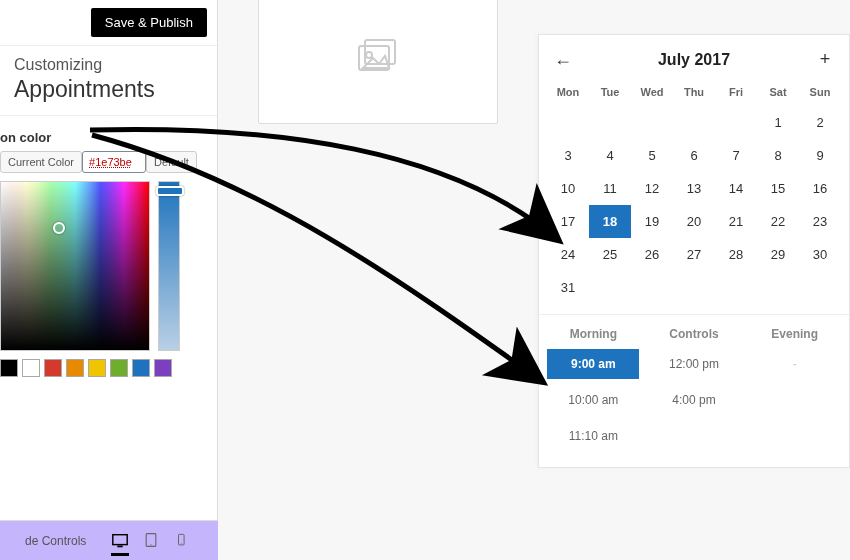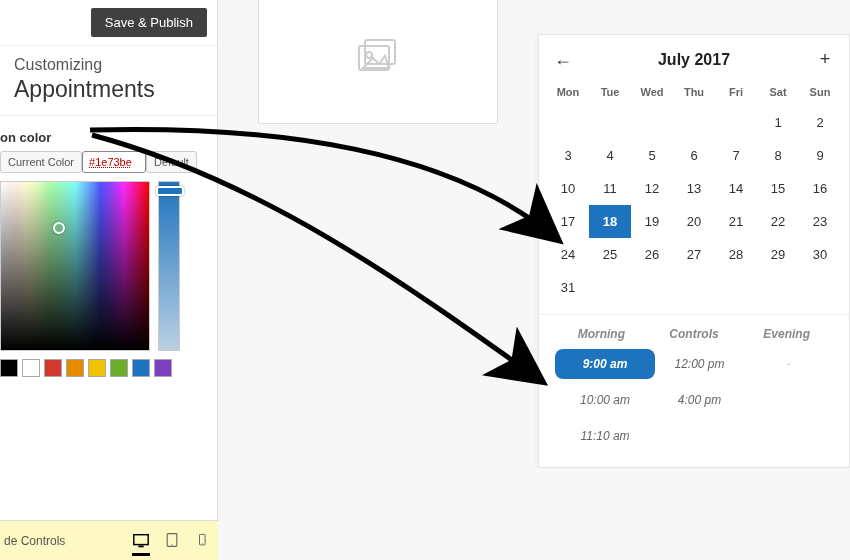--- a/index.html
+++ b/index.html
@@ -7,21 +7,21 @@
     font-family: -apple-system, BlinkMacSystemFont, "Segoe UI", Arial, sans-serif;
     width: 850px; height: 560px; overflow: hidden; background: #f0f0f0; position: relative;
     font-size: 13px; color: #333;
   }
   .sidebar {
     position: absolute; left: 0; top: 0; width: 218px; height: 100%;
     background: #fff; border-right: 1px solid #ddd;
   }
   .publish-row { text-align: right; padding: 8px 10px 8px 0; border-bottom: 1px solid #eee; }
   .btn-primary {
-    background: #404040; color: #fff; border: none; padding: 7px 14px;
+    background: #000000; color: #fff; border: none; padding: 7px 14px;
     font-size: 13px; border-radius: 2px; cursor: pointer;
   }
   .crumb { padding: 10px 14px 2px; font-size: 16px; color: #555; }
   .section-title { padding: 0 14px 12px; font-size: 23px; font-weight: 400; color: #333; border-bottom: 1px solid #eee; }
   .control-label { padding: 14px 14px 6px 0; font-size: 13px; font-weight: 600; color: #333; }
   .hex-row { padding: 0 0 8px 0; display: flex; gap: 0; align-items: center; }
   .btn-small {
     background: #f7f7f7; border: 1px solid #ccc; padding: 4px 7px; font-size: 11px;
     border-radius: 3px; cursor: pointer; color: #555;
   }
@@ -47,22 +47,22 @@
     background: linear-gradient(to bottom, #1e73be, #b9d0e4);
   }
   .hue-handle {
     position:absolute; left:-3px; top:4px; width:28px; height:10px;
     border:2px solid #fff; border-radius:3px; background:#1e73be; box-shadow:0 0 2px rgba(0,0,0,0.5);
   }
   .swatches { padding: 8px 16px 0 0; display:flex; gap:4px; }
   .sw { width:18px; height:18px; border:1px solid #aaa; cursor:pointer; }
   .footer-bar {
     position:absolute; left:0; bottom:0; width:218px; height:40px;
-    border-top:1px solid #ddd; background:#fef9c3; display:flex; align-items:center;
-    padding:0 4px; gap:16px; font-size:12px; color:#555;
+    border-top:1px solid #ddd; background:#c4b5fd; display:flex; align-items:center;
+    padding:0 25px; gap:16px; font-size:12px; color:#555;
   }
   .device-icons { margin-left:auto; display:flex; gap:14px; align-items:center; }
   .dev { width:18px; height:18px; display:inline-block; position:relative; cursor:pointer; }
   .dev svg { display:block; }
   .dev.active::after { content:""; position:absolute; left:0; right:0; bottom:-6px; height:3px; background:#000;}
   
   .preview {
     position:absolute; left:218px; top:0; right:0; bottom:0; background:#f7f7f7;
   }
   .placeholder {
@@ -74,25 +74,25 @@
     position:absolute; right:0; top:34px; width:312px; background:#fff;
     border:1px solid #e5e5e5; box-shadow:-2px 0 4px rgba(0,0,0,0.03);
   }
   .cal-head { display:flex; align-items:center; padding:14px 10px 12px; }
   .cal-nav { width:28px; text-align:center; font-size:18px; color:#333; cursor:pointer; }
   .cal-title { flex:1; text-align:center; font-size:16px; font-weight:700; color:#222; }
   .cal-grid { display:grid; grid-template-columns: repeat(7, 1fr); padding: 0 8px 10px; }
   .dow { font-size:11px; color:#666; text-align:center; padding:4px 0 8px; font-weight:600;}
   .day { text-align:center; padding:9px 0; font-size:13px; color:#333; cursor:pointer;}
   .day.selected { background:#1e73be; color:#fff; font-weight:700; }
-  .times { padding:12px 16px 16px; border-top:1px solid #eee;font-style:italic; }
+  .times { padding:12px 4px 16px; border-top:1px solid #eee; }
   .time-head { display:grid; grid-template-columns: repeat(3, 1fr); text-align:center; font-size:12px; font-weight:700; color:#888; padding-bottom:8px;}
   .time-grid { display:grid; grid-template-columns: repeat(3, 1fr); gap:6px 0; }
   .slot { text-align:center; font-size:12px; color:#666; padding:8px 0; cursor:pointer;}
-  .slot.selected { background:#1e73be; color:#fff; font-weight:700; width:100px; margin:0 auto; border-radius:8px;}
+  .slot.selected { background:#1e73be; color:#fff; font-weight:700; width:92px; margin:0 auto; border-radius:0;}
   .slot.disabled { color:#ccc; cursor:default;}
   .checkboxes-title {
     position:absolute; right:0; bottom:0; width:312px; padding:18px 18px 22px;
     font-size:20px; color:#555; background:#fff; border:1px solid #e5e5e5; border-top:none;
   }
   .arrow-svg { position:absolute; left:0; top:0; width:850px; height:560px; pointer-events:none; }
 </style>
 </head>
 <body>
 

